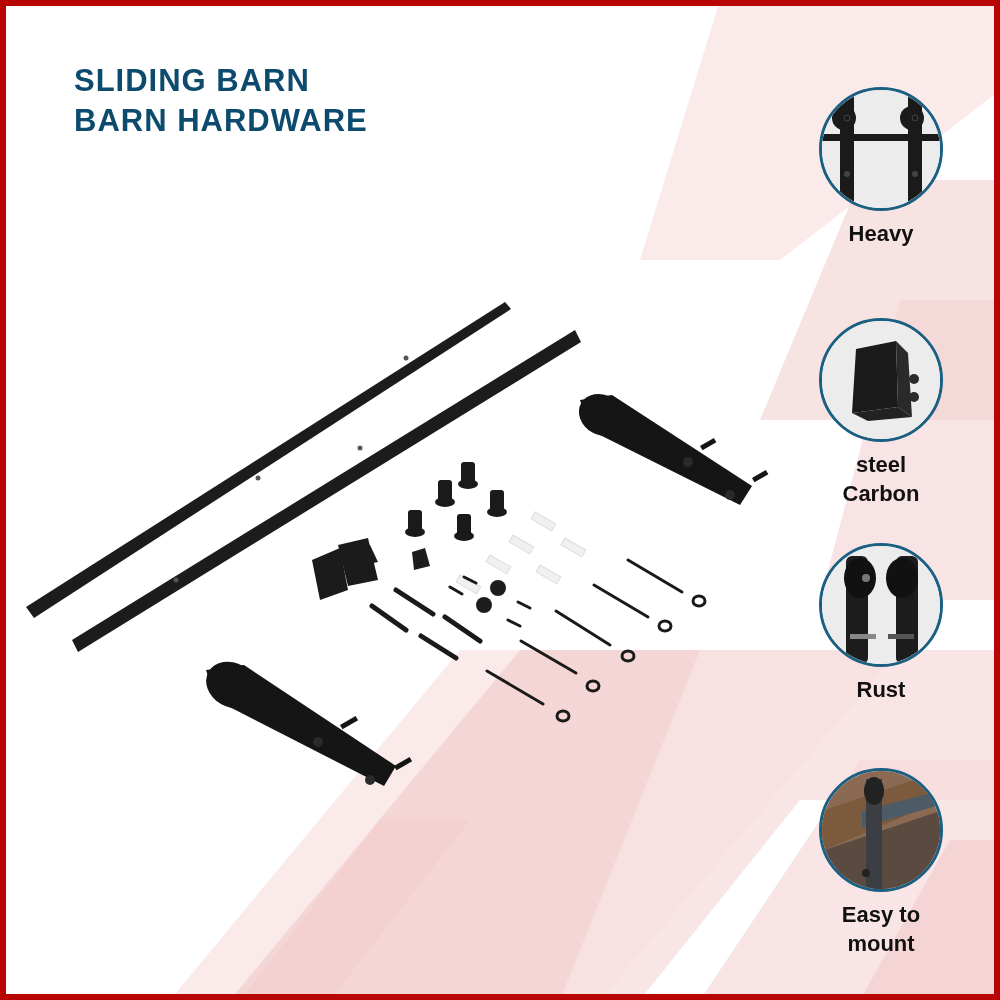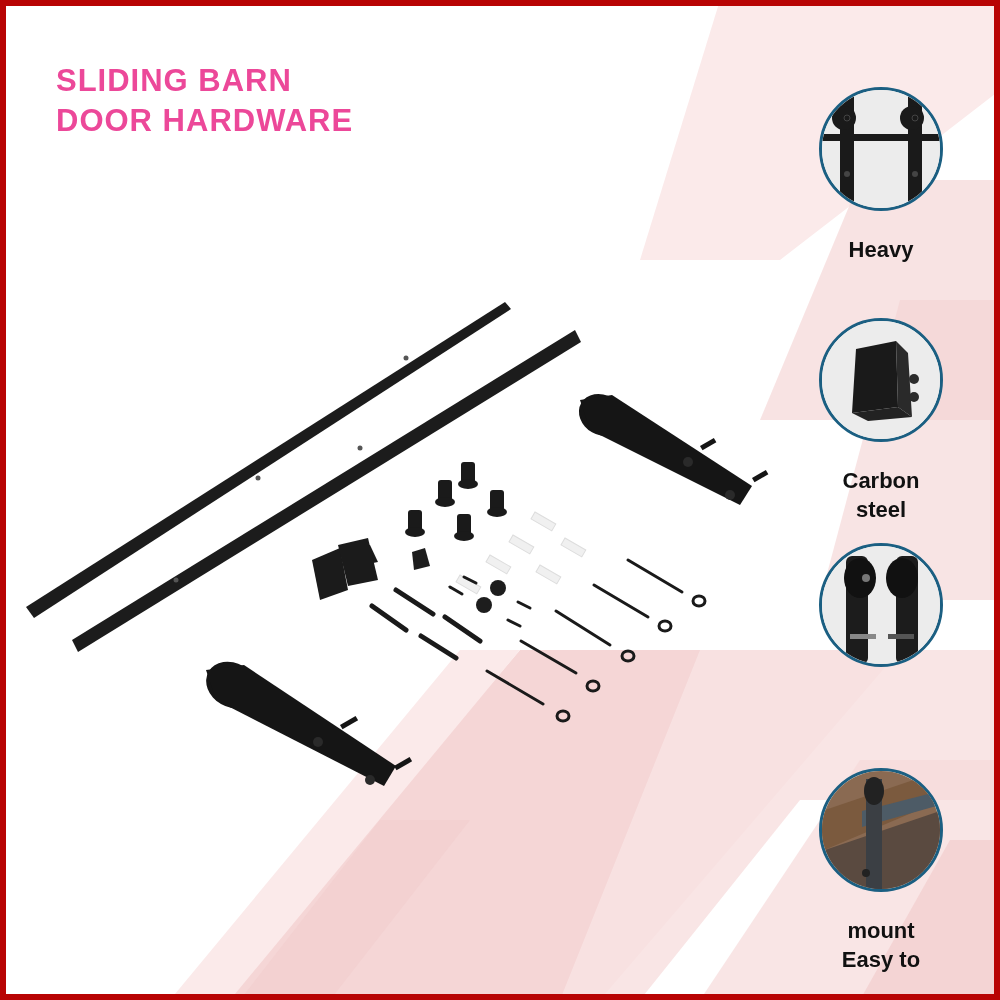--- a/index.html
+++ b/index.html
@@ -11,39 +11,39 @@
     .frame {
       position: relative;
       width: 1000px; height: 1000px;
       box-sizing: border-box;
       border: 6px solid #b80404;
       background: #ffffff;
       overflow: hidden;
     }
     .bg-shapes { position: absolute; left: -6px; top: -6px; width: 1000px; height: 1000px; }
     .title {
-      position: absolute; left: 50px; top: 55px;
-      color: #ec4899; font-weight: 700; font-size: 31px;
+      position: absolute; left: 68px; top: 55px;
+      color: #0c4a6e; font-weight: 700; font-size: 31px;
       line-height: 40px; letter-spacing: 1px;
     }
     .title div { white-space: nowrap; }
     .product { position: absolute; left: -6px; top: -6px; width: 1000px; height: 1000px; }
     .feature {
       position: absolute; left: 800px; width: 150px;
       text-align: center;
     }
     .feature .badge {
       width: 124px; height: 124px; margin: 0 auto;
       border-radius: 50%; border: 3px solid #1b5f82;
       background: #eeeeee; overflow: hidden; position: relative;
       box-sizing: border-box;
     }
     .feature .badge svg { position: absolute; left: 0; top: 0; width: 118px; height: 118px; }
     .feature .label {
-      margin-top: 24px; font-weight: 700; font-size: 22px;
+      margin-top: 8px; font-weight: 700; font-size: 22px;
       line-height: 29px; color: #111111;
     }
     .feature .label div { white-space: nowrap; }
   </style>
 </head>
 <body>
 
 <div class="frame">
 
   <svg class="bg-shapes" viewBox="0 0 1000 1000">
@@ -53,21 +53,21 @@
     <polygon points="520,650 900,650 600,1000 220,1000" fill="#f5d6d6"></polygon>
     <polygon points="700,650 1000,650 1000,800 800,800 640,1000 560,1000" fill="#f8e2e2" opacity="0.9"></polygon>
     <polygon points="460,650 520,650 230,1000 170,1000" fill="#fbeaea"></polygon>
     <polygon points="860,760 1000,760 1000,1000 700,1000" fill="#f6dada" opacity="0.7"></polygon>
     <polygon points="950,840 1000,840 1000,1000 860,1000" fill="#f2cfcf" opacity="0.8"></polygon>
     <polygon points="380,820 470,820 330,1000 240,1000" fill="#f1cccc" opacity="0.5"></polygon>
   </svg>
 
   <div class="title">
     <div>SLIDING BARN</div>
-    <div>DOOR HARDWARE</div>
+    <div>BARN HARDWARE</div>
   </div>
 
   <svg class="product" viewBox="0 0 1000 1000">
 
     <g fill="#1c1c1c">
       <polygon points="26,607 505,302 511,309 34,618"></polygon>
       <polygon points="72,640 575,330 581,342 78,652"></polygon>
     </g>
     <circle cx="258" cy="478" r="2.5" fill="#555"></circle>
     <circle cx="406" cy="358" r="2.5" fill="#555"></circle>
@@ -179,53 +179,54 @@
       <svg viewBox="0 0 118 118">
         <rect width="118" height="118" fill="#ececec"></rect>
         <polygon points="34,28 74,20 76,86 30,92" fill="#1a1a1a"></polygon>
         <polygon points="74,20 86,32 90,96 76,86" fill="#2a2a2a"></polygon>
         <circle cx="92" cy="58" r="5" fill="#2b2b2b"></circle>
         <circle cx="92" cy="76" r="5" fill="#2b2b2b"></circle>
         <polygon points="30,92 76,86 90,96 46,100" fill="#222"></polygon>
       </svg>
     </div>
     <div class="label">
+      <div>steel</div>
       <div>Carbon</div>
-      <div>steel</div>
     </div>
   </div>
 
   <div class="feature" style="top:537px;">
     <div class="badge">
       <svg viewBox="0 0 118 118">
         <rect width="118" height="118" fill="#ececec"></rect>
         <rect x="24" y="10" width="22" height="108" rx="6" fill="#1c1c1c"></rect>
         <rect x="74" y="10" width="22" height="108" rx="6" fill="#1c1c1c"></rect>
         <ellipse cx="38" cy="32" rx="16" ry="20" fill="#111"></ellipse>
         <ellipse cx="80" cy="32" rx="16" ry="20" fill="#111"></ellipse>
         <circle cx="44" cy="32" r="4" fill="#777"></circle>
         <rect x="28" y="88" width="26" height="5" fill="#888"></rect>
         <rect x="66" y="88" width="26" height="5" fill="#555"></rect>
       </svg>
     </div>
     <div class="label">
+      <div>Rust</div>
     </div>
   </div>
 
   <div class="feature" style="top:762px;">
     <div class="badge">
       <svg viewBox="0 0 118 118">
         <rect width="118" height="118" fill="#8a6a52"></rect>
         <polygon points="0,40 118,0 118,30 0,80" fill="#7b5a3e"></polygon>
         <polygon points="0,80 118,40 118,118 0,118" fill="#5a4a40"></polygon>
         <polygon points="40,40 118,20 118,34 40,56" fill="#4d5b66"></polygon>
         <rect x="44" y="8" width="16" height="110" fill="#3b3f44"></rect>
         <ellipse cx="52" cy="20" rx="10" ry="14" fill="#222"></ellipse>
         <circle cx="44" cy="102" r="4" fill="#222"></circle>
       </svg>
     </div>
     <div class="label">
+      <div>Easy to</div>
       <div>mount</div>
-      <div>Easy to</div>
     </div>
   </div>
 
 </div>
 
 </body></html>

